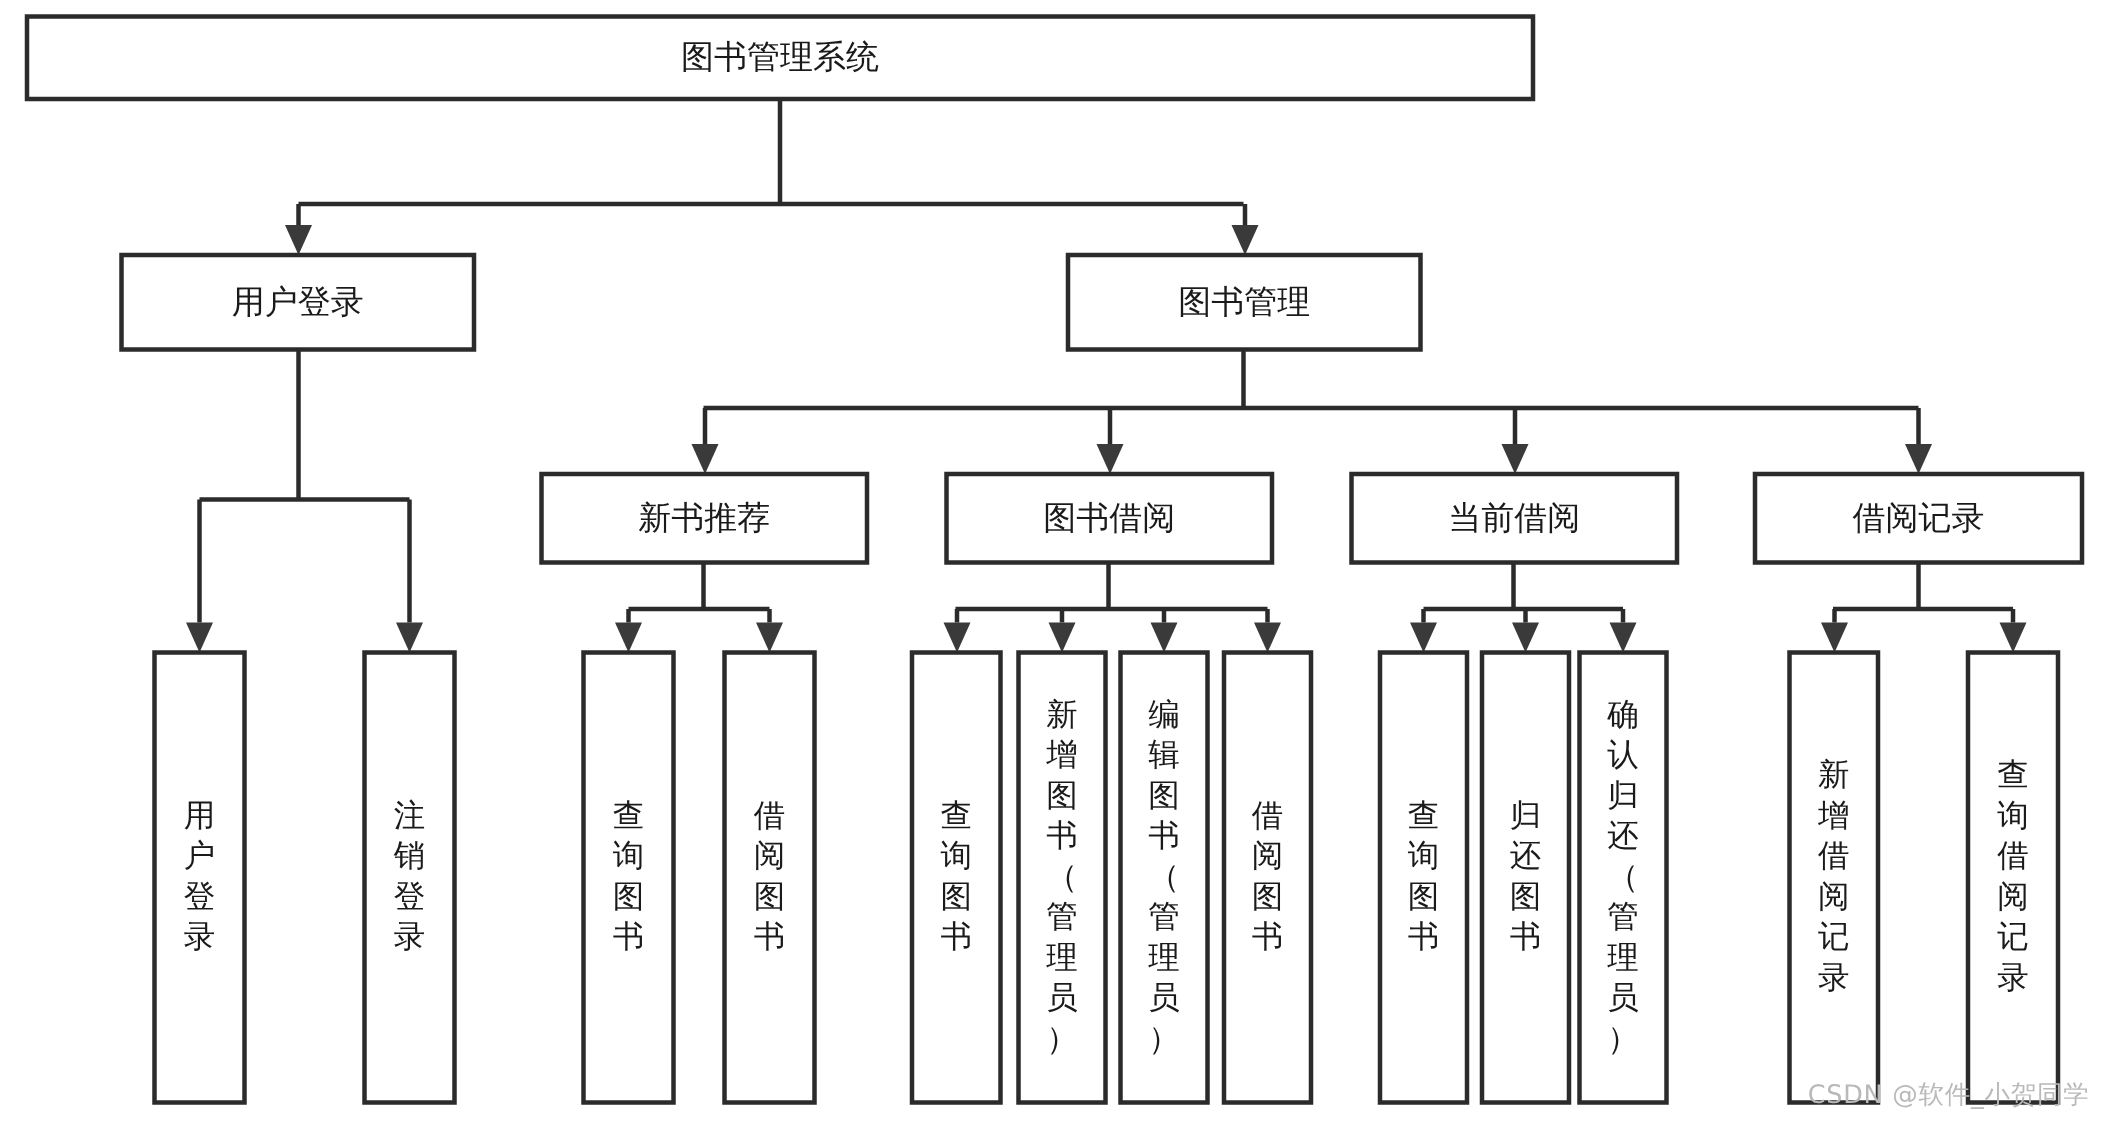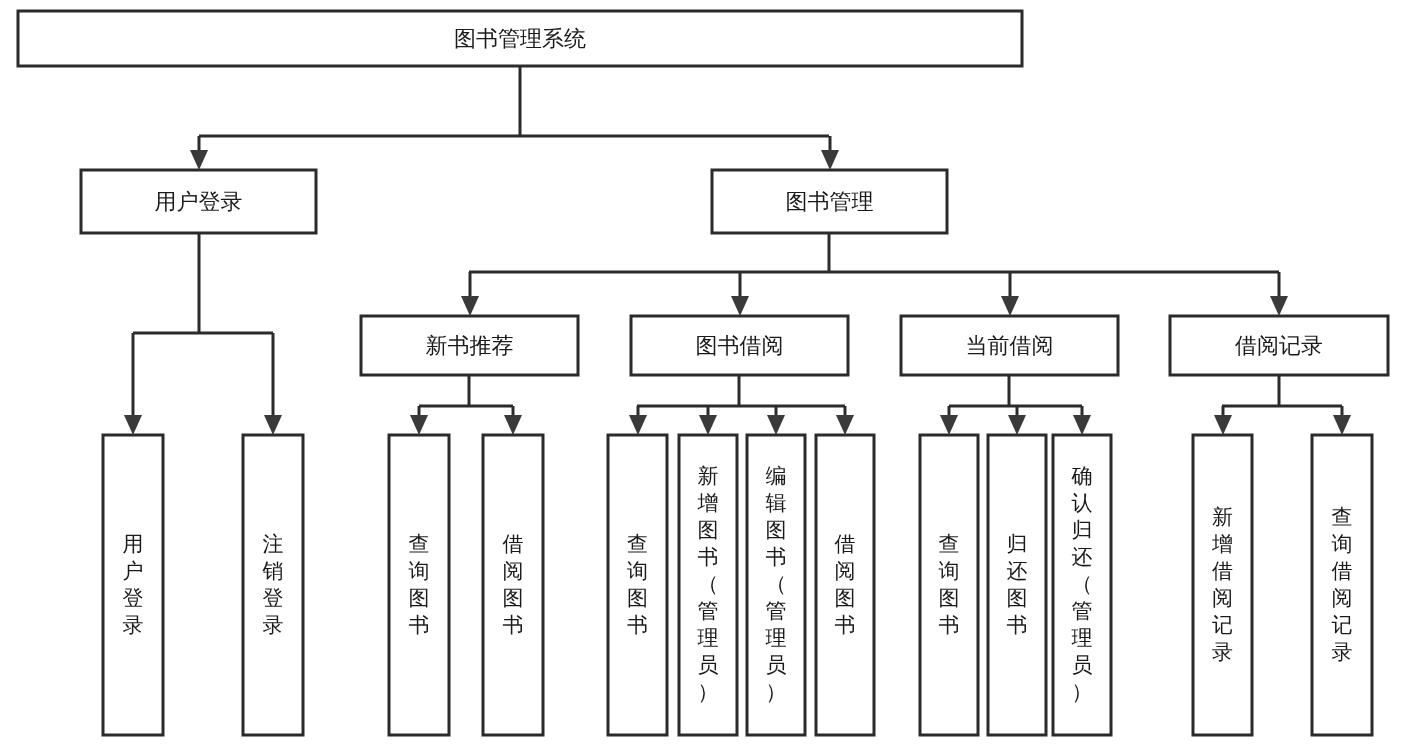--- a/index.html
+++ b/index.html
@@ -220,13 +220,14 @@
         <g>
           <rect x="1193" y="435" width="59" height="300" class="node-box leaf"></rect>
           <text x="1222.5" class="node-label-v"><tspan x="1222.5" y="523.5">新</tspan><tspan x="1222.5" y="550.5">增</tspan><tspan x="1222.5" y="577.5">借</tspan><tspan x="1222.5" y="604.5">阅</tspan><tspan x="1222.5" y="631.5">记</tspan><tspan x="1222.5" y="658.5">录</tspan></text>
         </g>
         <g>
           <rect x="1312" y="435" width="60" height="300" class="node-box leaf"></rect>
           <text x="1342" class="node-label-v"><tspan x="1342" y="523.5">查</tspan><tspan x="1342" y="550.5">询</tspan><tspan x="1342" y="577.5">借</tspan><tspan x="1342" y="604.5">阅</tspan><tspan x="1342" y="631.5">记</tspan><tspan x="1342" y="658.5">录</tspan></text>
         </g>
       </g>
   </svg>
+  <div class="watermark">CSDN @软件_小贺同学</div>
 </div>
 
 </body></html>

